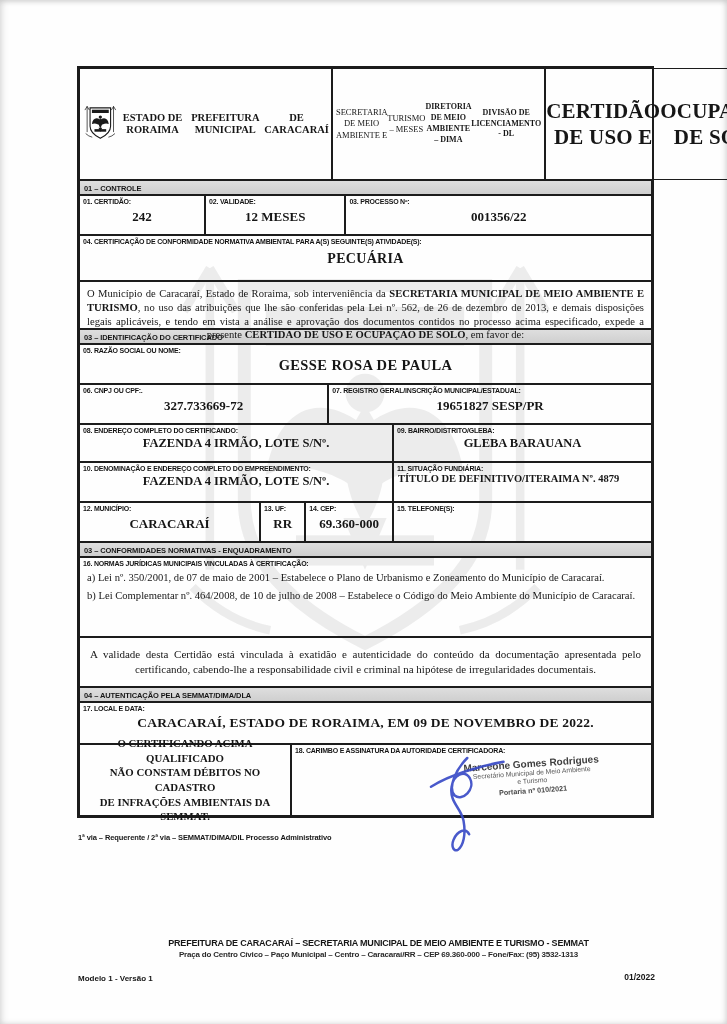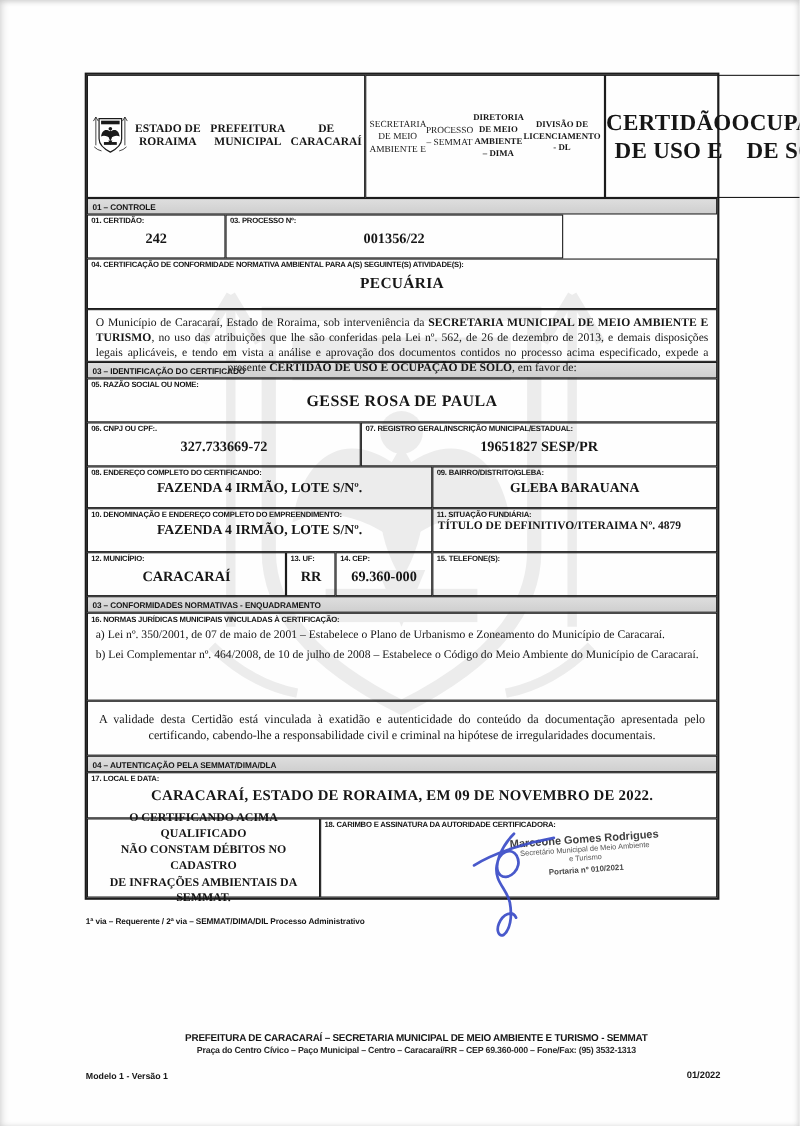--- a/index.html
+++ b/index.html
@@ -130,36 +130,40 @@
       <div class="cell c-org">
         <svg class="coa" viewBox="0 0 100 116">
             <use href="#coa"></use>
           </svg>
         <div class="org-line">ESTADO DE RORAIMA</div>
         <div class="org-line">PREFEITURA MUNICIPAL</div>
         <div class="org-line">DE CARACARAÍ</div>
       </div>
       <div class="cell c-dept">
         <div class="dept-line">SECRETARIA DE MEIO AMBIENTE E</div>
-        <div class="dept-line">PROCESSO – SEMMAT</div>
+        <div class="dept-line">TURISMO – MESES</div>
         <div class="dept-line b">DIRETORIA DE MEIO AMBIENTE – DIMA</div>
         <div class="dept-line b">DIVISÃO DE LICENCIAMENTO - DL</div>
       </div>
       <div class="cell c-title">
         <div class="title-line">CERTIDÃO DE USO E</div>
         <div class="title-line">OCUPAÇÃO DE SOLO</div>
       </div>
     </div>
 
     <div class="secbar">01 – CONTROLE</div>
 
     <div class="row r1">
       <div class="cell c-certidao">
         <div class="lbl">01. CERTIDÃO:</div>
         <div class="val v-mid">242</div>
+      </div>
+      <div class="cell c-validade">
+        <div class="lbl">02. VALIDADE:</div>
+        <div class="val v-mid">12 MESES</div>
       </div>
       <div class="cell c-processo">
         <div class="lbl">03. PROCESSO Nº:</div>
         <div class="val v-mid">001356/22</div>
       </div>
     </div>
 
     <div class="row r04">
       <div class="cell">
         <div class="lbl">04. CERTIFICAÇÃO DE CONFORMIDADE NORMATIVA AMBIENTAL PARA A(S) SEGUINTE(S) ATIVIDADE(S):</div>

